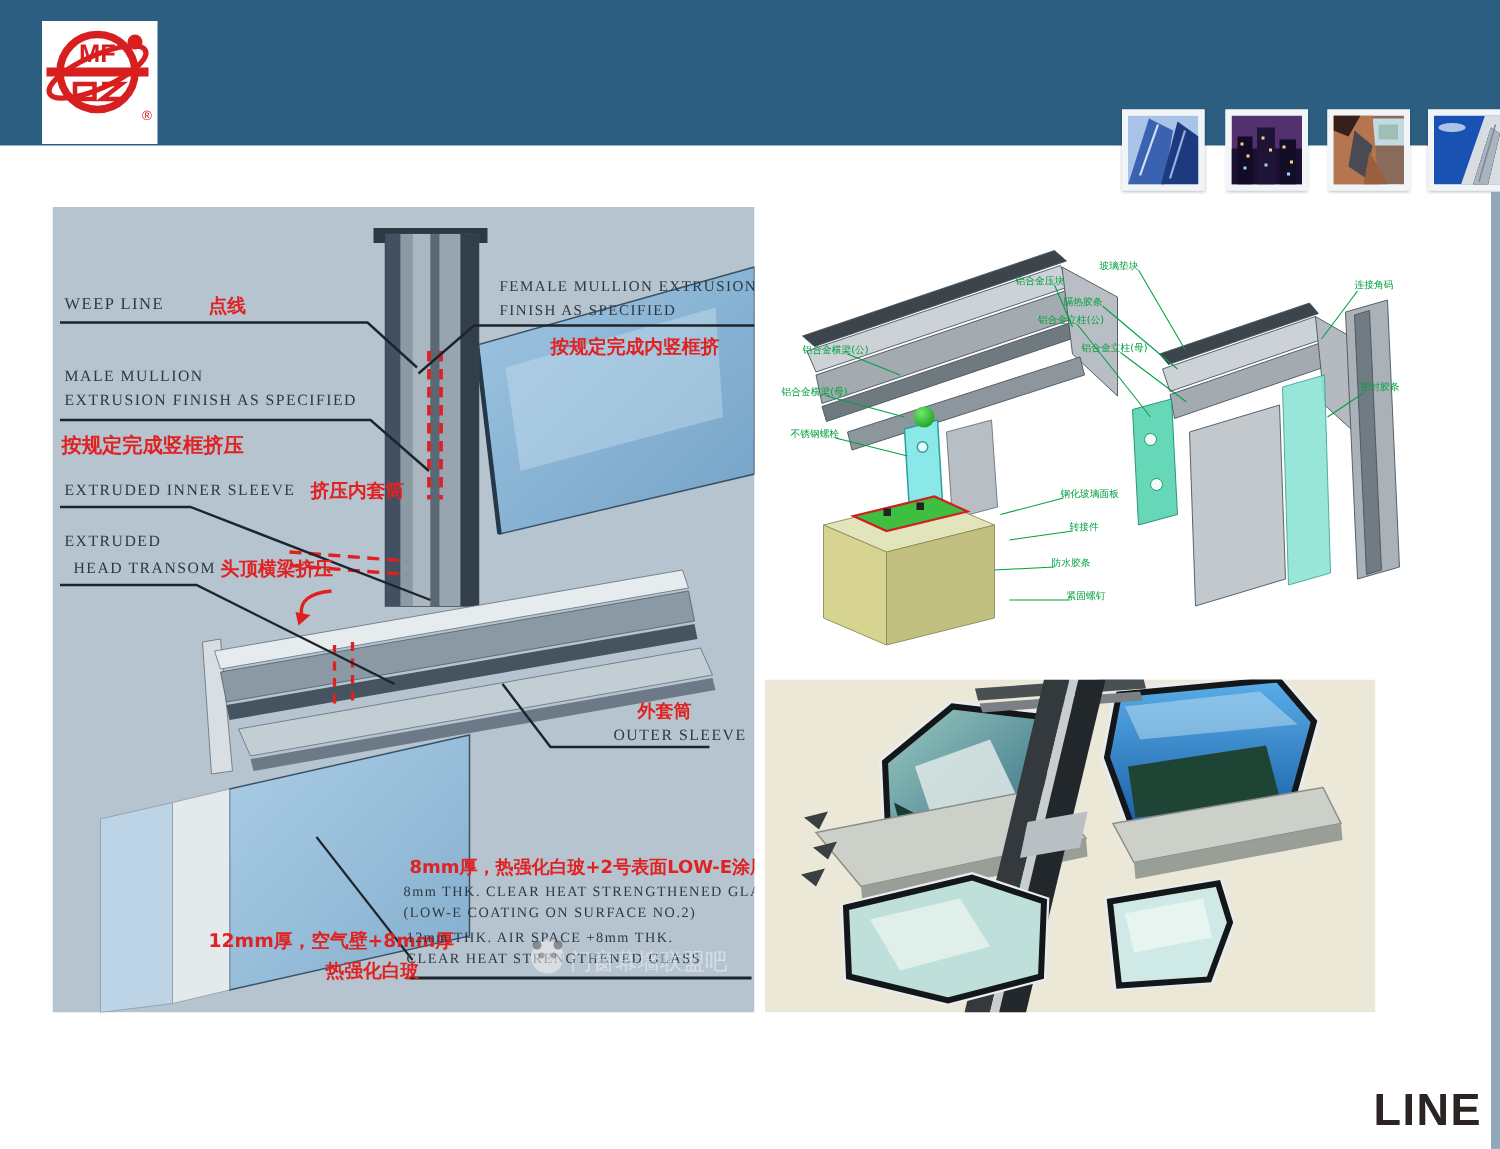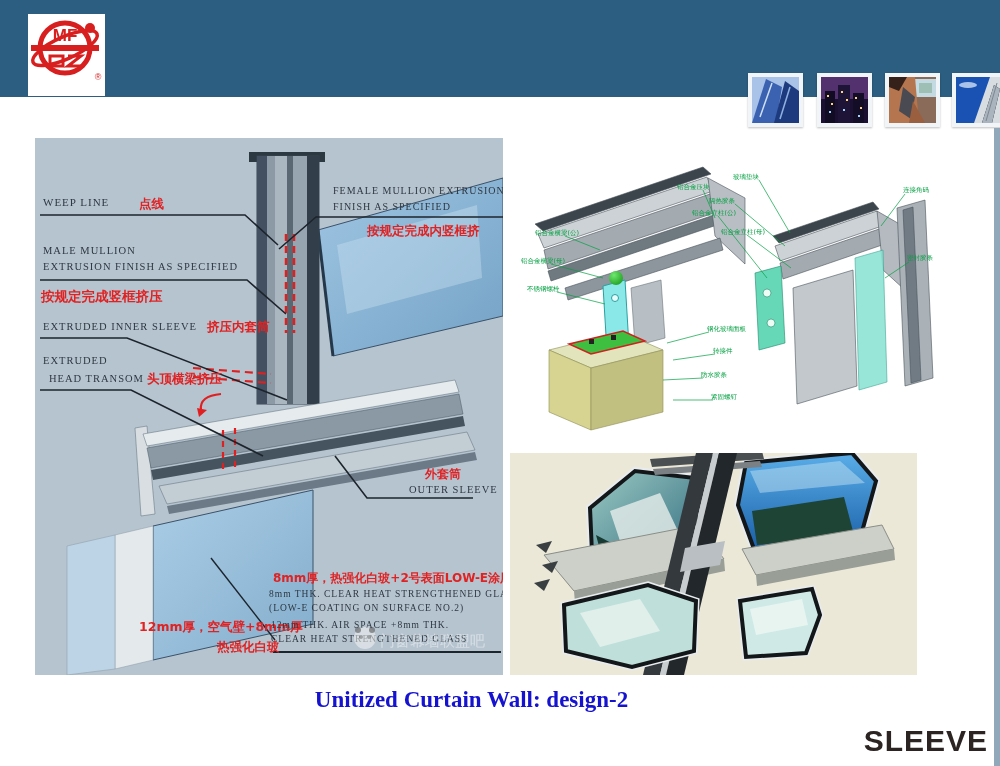--- a/index.html
+++ b/index.html
@@ -352,15 +352,14 @@
       <polygon points="54,152 138,132 186,148 184,198 122,214 56,198" fill="#bfe0da" stroke="#14171a" stroke-width="4"></polygon>
       <polygon points="70,160 130,146 150,178 90,194" fill="#e8f2ee" opacity=".8"></polygon>
     </g>
     <g>
       <polygon points="230,148 302,136 310,162 296,200 236,204" fill="none" stroke="#e8ecef" stroke-width="7"></polygon>
       <polygon points="230,148 302,136 310,162 296,200 236,204" fill="#cfeae6" stroke="#14171a" stroke-width="4"></polygon>
       <polygon points="240,156 292,146 298,172 246,182" fill="#eef6f2" opacity=".8"></polygon>
     </g>
   </svg>
 
-  <div class="title">Unitized Curtain Wall: design-2</div>
-  <div class="brand">SLEEVE</div>
+  <div class="brand">LINE</div>
 </div>
 
 </body></html>

